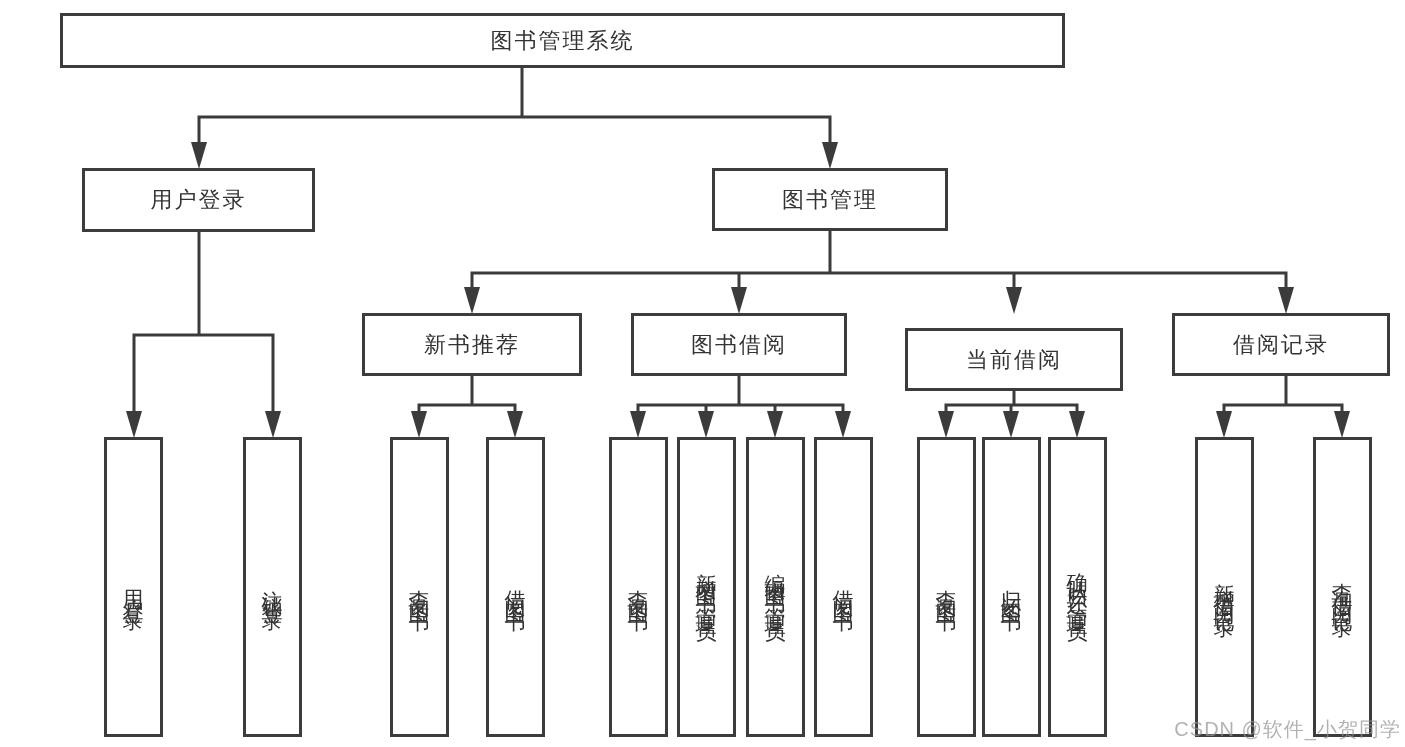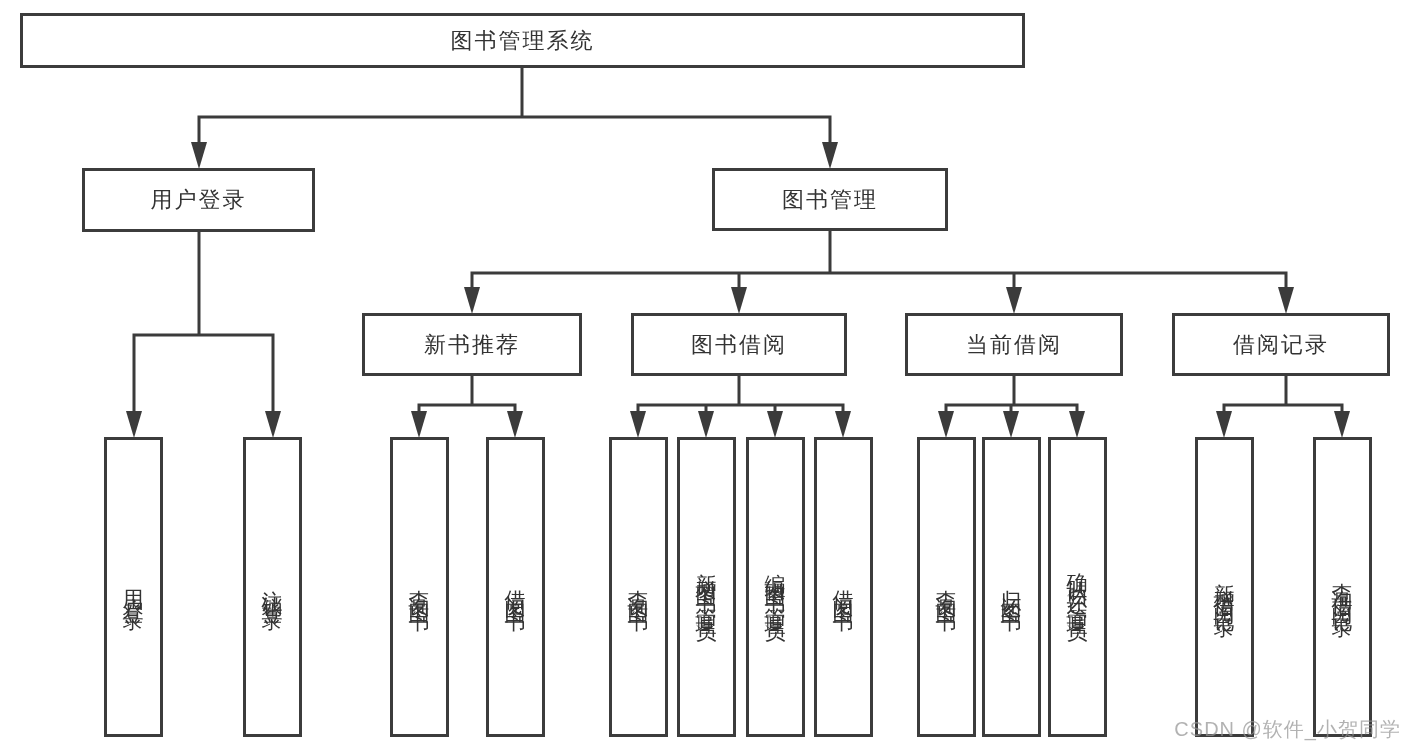--- a/index.html
+++ b/index.html
@@ -7,21 +7,21 @@
     position:relative;width:1405px;height:747px;background:#ffffff;overflow:hidden;
     font-family:"Liberation Sans","DejaVu Sans",sans-serif;
   }
   svg.connectors{position:absolute;left:0;top:0;z-index:1;}
   .node{
     position:absolute;box-sizing:border-box;background:#ffffff;
     border:3px solid #3c3c3c;display:flex;align-items:center;justify-content:center;
     color:#333333;z-index:2;
   }
   .hnode{font-size:22px;letter-spacing:2px;}
-  .root{border-width:3px;}
+  .root{border-width:3px;margin-left:40px;}
   .vnode{
     font-size:21px;writing-mode:vertical-rl;text-orientation:mixed;
     letter-spacing:7px;line-height:1;z-index:2;
   }
   .watermark{
     position:absolute;right:4px;bottom:4px;z-index:3;
     font-size:20px;letter-spacing:1px;color:rgba(148,148,148,0.72);
     white-space:nowrap;
   }
 </style>
@@ -81,21 +81,21 @@
     </g>
   </svg>
 
   <div class="node hnode root" style="left:20px;top:13px;width:1005px;height:55px;">图书管理系统</div>
 
   <div class="node hnode" style="left:82px;top:168px;width:233px;height:64px;">用户登录</div>
   <div class="node hnode" style="left:362px;top:313px;width:220px;height:63px;">新书推荐</div>
 
   <div class="node hnode" style="left:712px;top:168px;width:236px;height:63px;">图书管理</div>
   <div class="node hnode" style="left:631px;top:313px;width:216px;height:63px;">图书借阅</div>
-  <div class="node hnode" style="left:905px;top:313px;width:218px;height:63px;">当前借阅</div>
+  <div class="node hnode" style="left:905px;top:328px;width:218px;height:63px;">当前借阅</div>
   <div class="node hnode" style="left:1172px;top:313px;width:218px;height:63px;">借阅记录</div>
 
   <div class="node vnode" style="left:104px;top:437px;width:59px;height:300px;">用户登录</div>
   <div class="node vnode" style="left:243px;top:437px;width:59px;height:300px;">注销登录</div>
 
   <div class="node vnode" style="left:390px;top:437px;width:59px;height:300px;">查询图书</div>
   <div class="node vnode" style="left:486px;top:437px;width:59px;height:300px;">借阅图书</div>
 
   <div class="node vnode" style="left:609px;top:437px;width:59px;height:300px;">查询图书</div>
   <div class="node vnode" style="left:677px;top:437px;width:59px;height:300px;">新增图书（管理员）</div>

